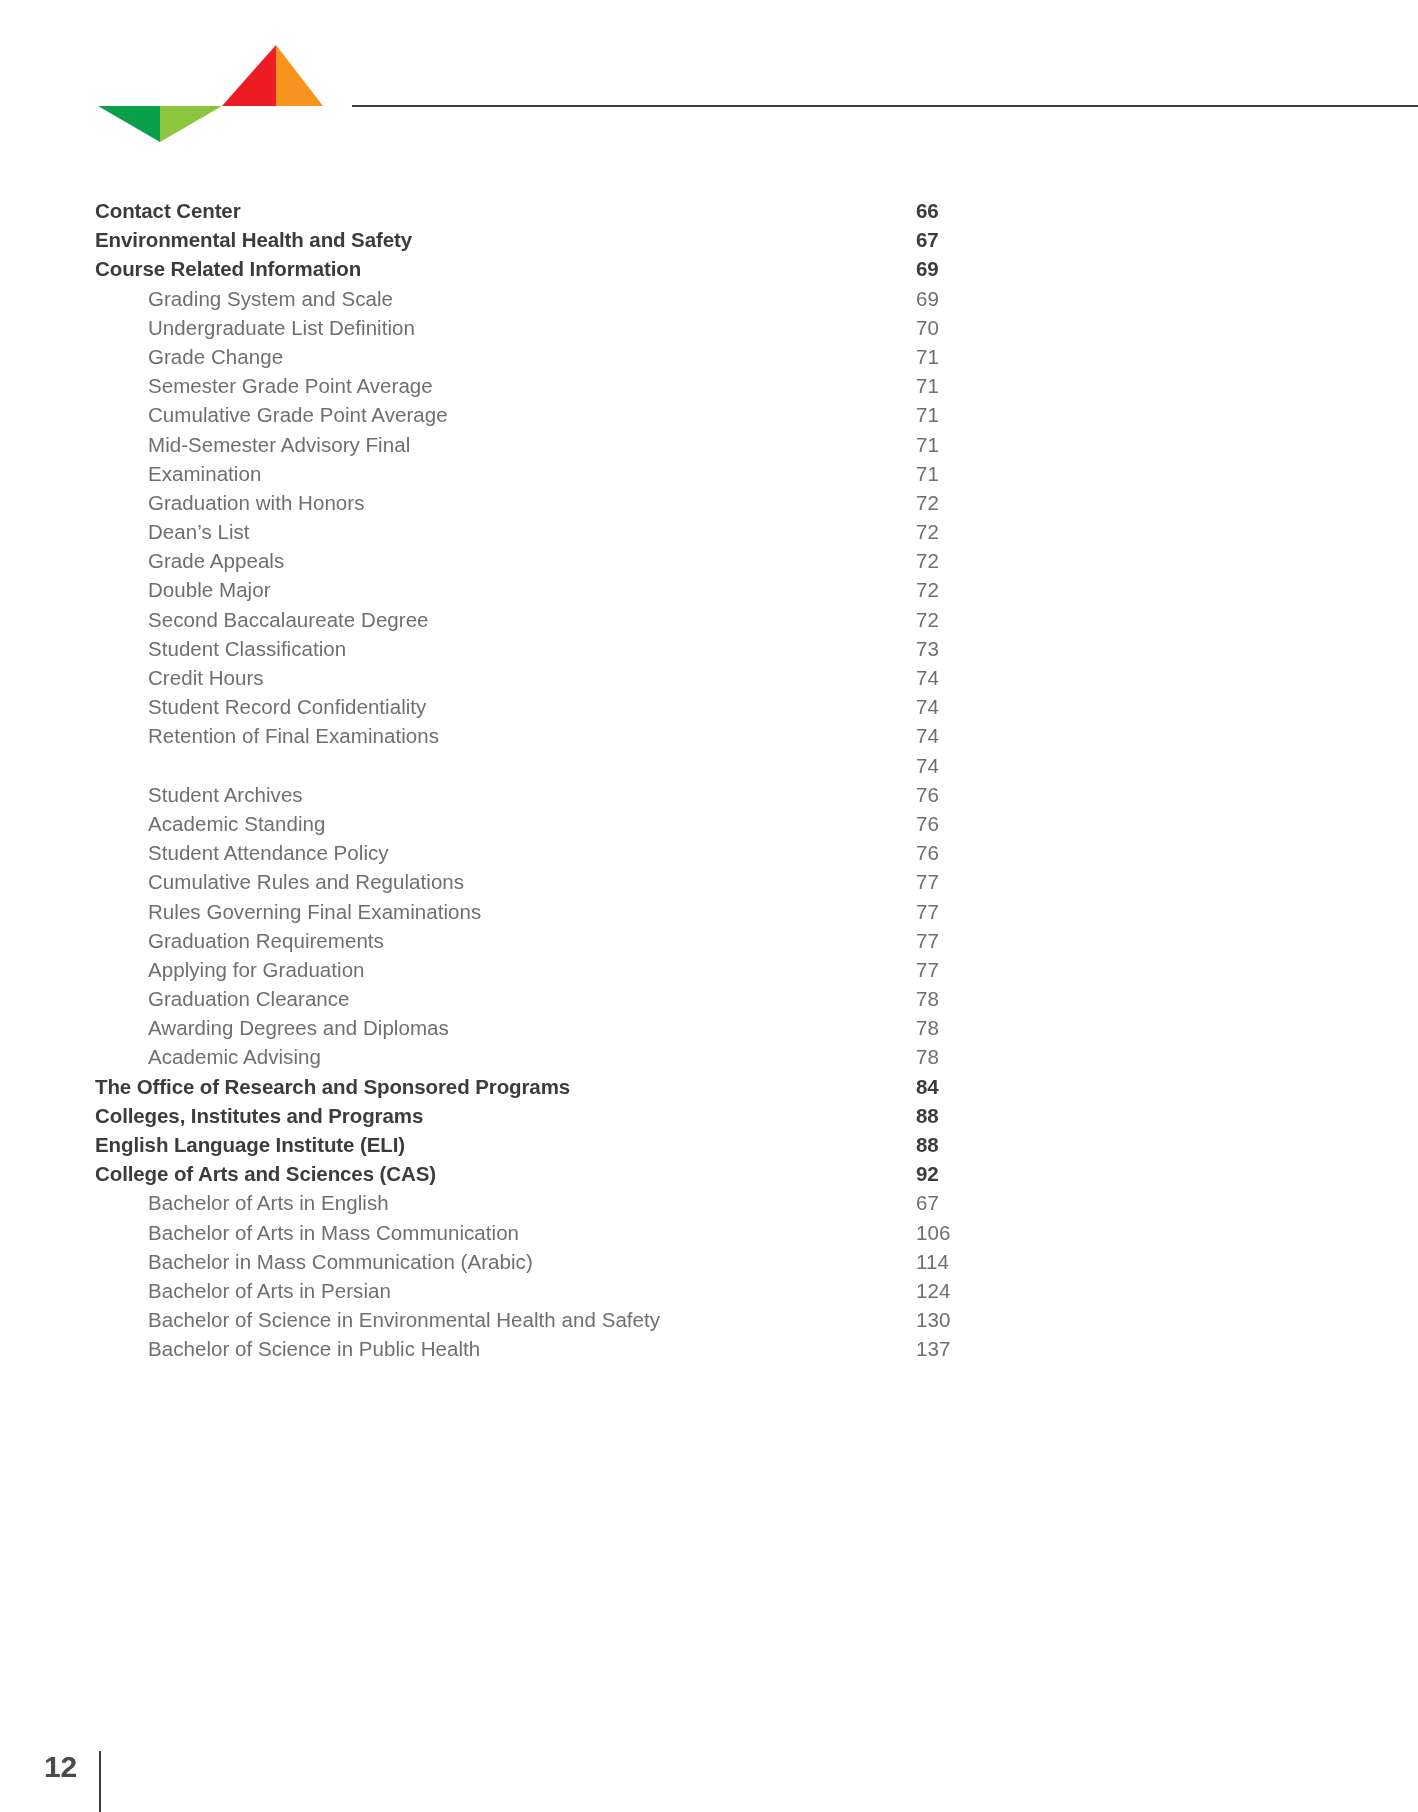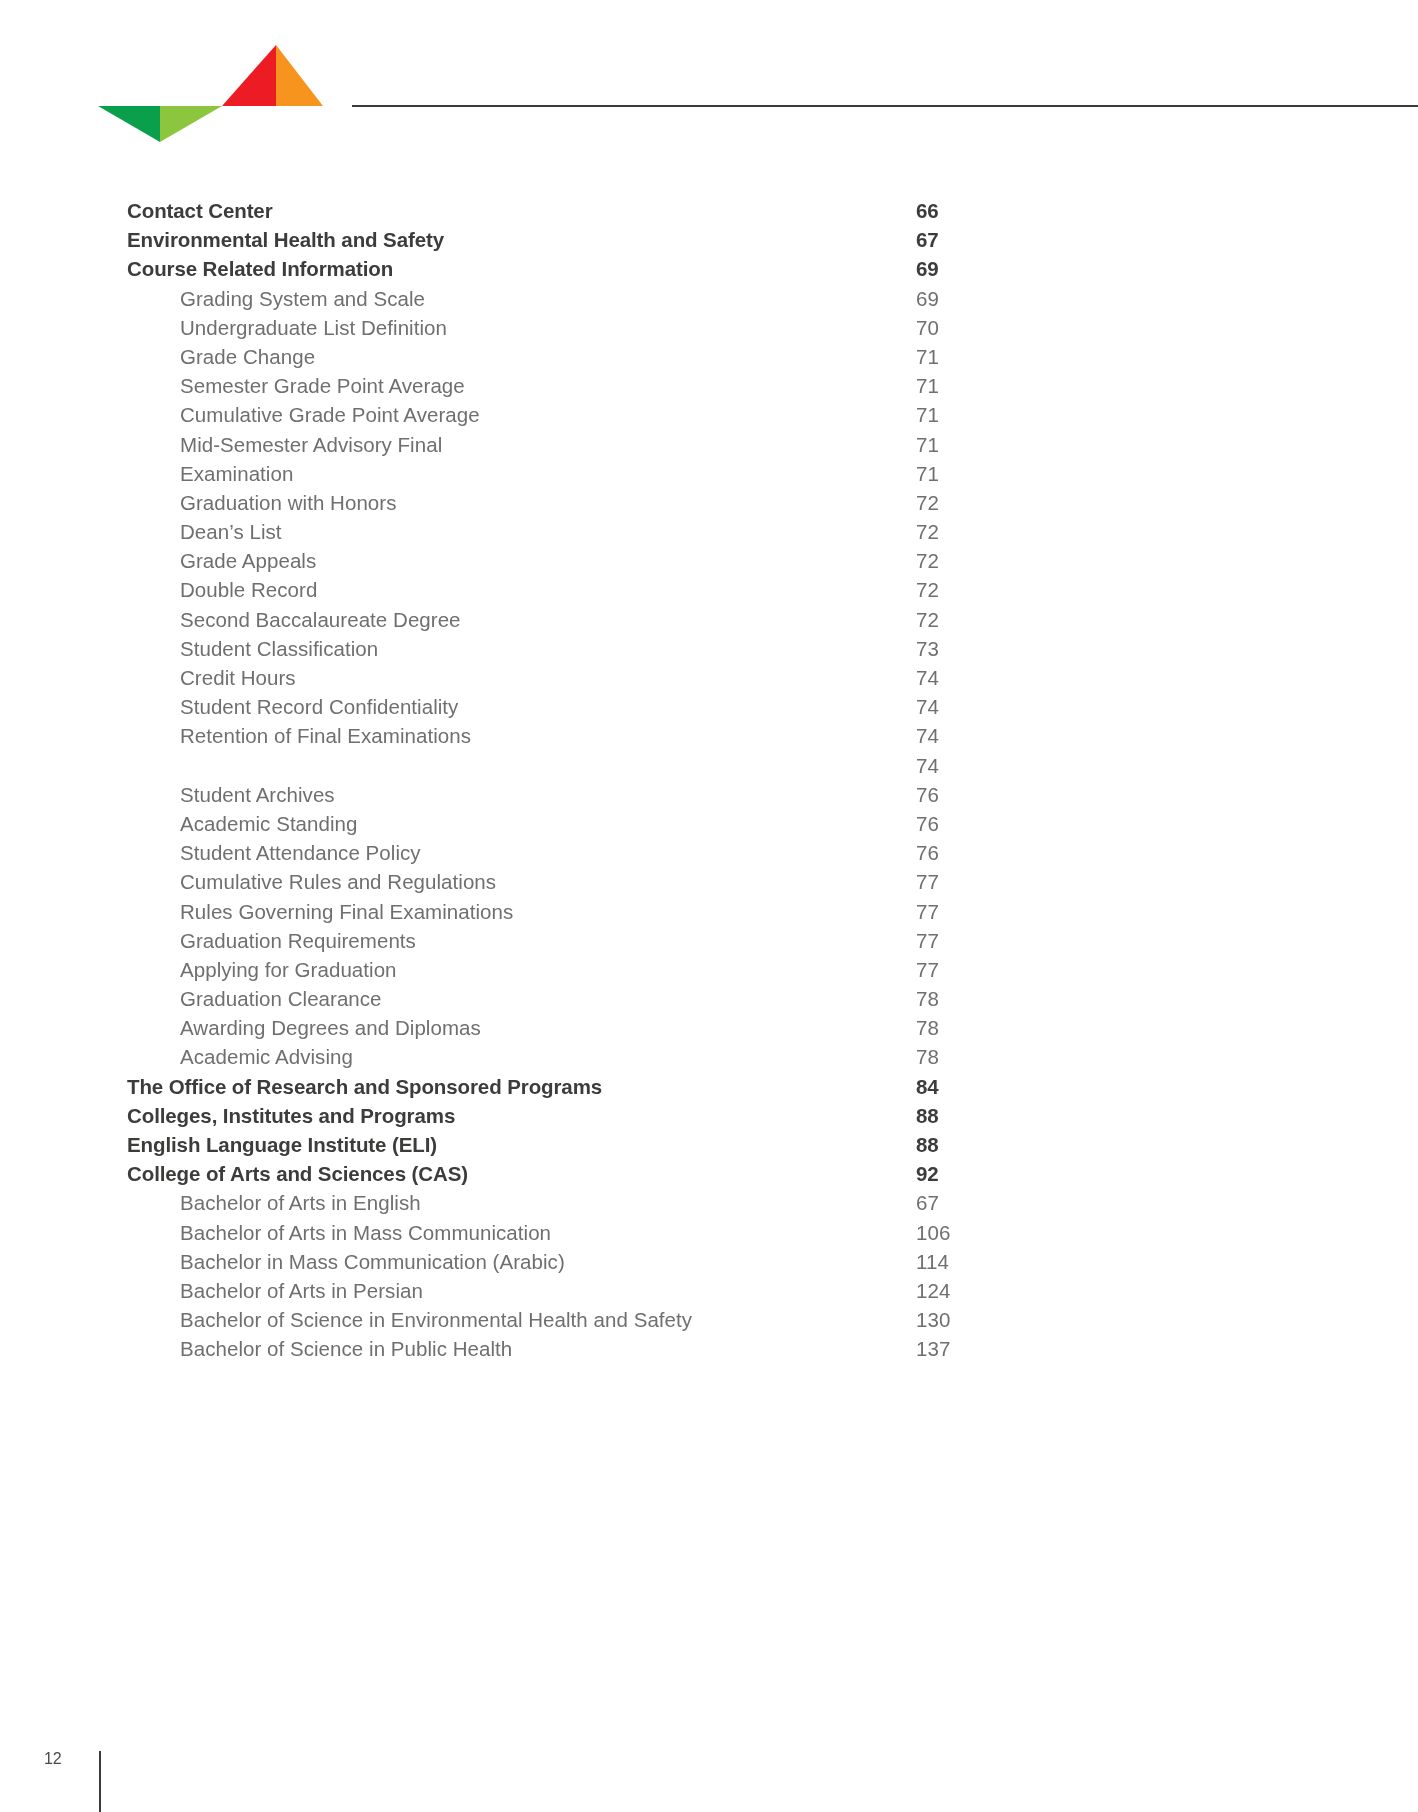--- a/index.html
+++ b/index.html
@@ -61,21 +61,20 @@
   .toc-row {
     position: relative;
     height: 29.2px;
     line-height: 29.2px;
     white-space: nowrap;
   }
 
   .toc-label {
     position: absolute;
     top: 0;
-    margin-left: 32px;
   }
 
   .toc-page {
     position: absolute;
     top: 0;
     left: 916px;
   }
 
   
   .lvl0 .toc-label,
@@ -103,22 +102,22 @@
     left: 0;
     bottom: 0;
     width: 1418px;
     height: 112px;
   }
 
   .folio {
     position: absolute;
     left: 44px;
     top: 50px;
-    font-size: 16px;
-    font-weight: normal;
+    font-size: 30px;
+    font-weight: bold;
     color: #4a4a49;
     letter-spacing: -0.2px;
   }
 
   .footer-rule {
     position: absolute;
     left: 99px;
     top: 51px;
     width: 0;
     height: 61px;
@@ -196,21 +195,21 @@
       </div>
       <div class="toc-row lvl1">
         <span class="toc-label">Dean’s List</span>
         <span class="toc-page">72</span>
       </div>
       <div class="toc-row lvl1">
         <span class="toc-label">Grade Appeals</span>
         <span class="toc-page">72</span>
       </div>
       <div class="toc-row lvl1">
-        <span class="toc-label">Double Record</span>
+        <span class="toc-label">Double Major</span>
         <span class="toc-page">72</span>
       </div>
       <div class="toc-row lvl1">
         <span class="toc-label">Second Baccalaureate Degree</span>
         <span class="toc-page">72</span>
       </div>
       <div class="toc-row lvl1">
         <span class="toc-label">Student Classification</span>
         <span class="toc-page">73</span>
       </div>

